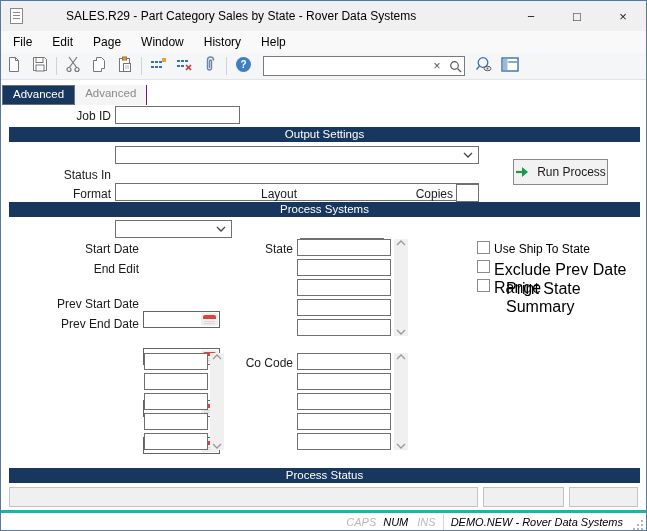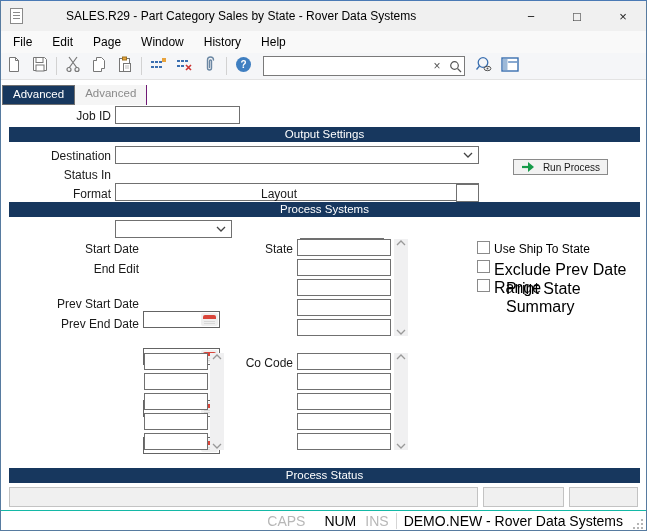--- a/index.html
+++ b/index.html
@@ -45,27 +45,27 @@
     text-align:center; line-height:15px; }
   .sel{ border:1px solid #707070; background:#fff; position:relative; }
   .sel svg{ position:absolute; right:5px; top:50%; margin-top:-3px; }
   .datebox{ border:1px solid #646464; background:#fff; position:relative; }
   .cal{ position:absolute; right:1px; top:1px; bottom:1px; width:17px; background:#efefef; border-radius:2px; }
   .cal::before{ content:""; position:absolute; left:2px; right:2px; top:2px; height:4px;
     background:#D9453A; border-radius:2px 2px 0 0; }
   .cal::after{ content:""; position:absolute; left:3px; right:3px; top:8px; height:1px; background:#d8d8d8;
     box-shadow:0 2px 0 #d8d8d8; }
   .scroll{ background:#f0f0f1; display:flex; flex-direction:column; justify-content:space-between; align-items:center; width:14px; }
-  .runbtn{ left:512px; top:158px; width:95px; height:16px; background:#f2f2f2; border:1px solid #8a8a8a;
-    display:flex; align-items:center; justify-content:center; gap:7px; font-size:10px; color:#1a1a1a; }
+  .runbtn{ left:512px; top:158px; width:95px; height:26px; background:#f2f2f2; border:1px solid #8a8a8a;
+    display:flex; align-items:center; justify-content:center; gap:7px; font-size:12px; color:#1a1a1a; }
   .cb{ width:13px; height:13px; border:1px solid #8a8a8a; background:#fff; }
   .statfield{ background:#f0f0f0; border:1px solid #c3c3c3; height:20px; }
   
-  .statusbar{ left:0; top:509px; width:100%; height:21px; background:#fff; border-top:1px solid #14b8a6;
-    display:flex; align-items:center; justify-content:flex-end; font-size:14px; }
+  .statusbar{ left:0; top:509px; width:100%; height:21px; background:#fff; border-top:3px solid #14b8a6;
+    display:flex; align-items:center; justify-content:flex-end; font-size:11px;font-style:italic; }
   .sb-dim{ color:#b8b8b8; }
   .sb-on{ color:#000; }
   .sb-vsep{ width:1px; height:16px; background:#d5d5d5; margin:0 7px; }
   .grip{ width:10px; height:10px; margin:6px 3px 0 10px; position:relative; }
   .grip::before{ content:""; position:absolute; width:2px; height:2px; background:#b5b5b5;
     left:8px; top:8px;
     box-shadow:-4px 0 #b5b5b5,-8px 0 #b5b5b5,0 -4px #b5b5b5,-4px -4px #b5b5b5,0 -8px #b5b5b5; }
 </style>
 </head>
 <body>
@@ -217,21 +217,20 @@
   <div class="abs tabs">
     <div class="tab sel">Advanced</div>
     <div class="tab unsel">Advanced</div>
   </div>
 
   <div class="abs lbl" style="left:0;top:108px;width:110px">Job ID</div>
   <input class="abs tin" style="left: 114px; top: 105px; width: 125px; height: 18px;" value="">
 
   <div class="abs secbar" style="top:126px">Output Settings</div>
 
-  <div class="abs lbl" style="left:0;top:148px;width:110px">Destination</div>
   <div class="abs sel" style="left:114px;top:145px;width:364px;height:18px">
     <span style="font-size:12px;padding-left:3px"></span>
     <svg width="10" height="6">
         <path d="M1 1 L5 5 L9 1" stroke="#444" stroke-width="1.3" fill="none"></path>
       </svg>
   </div>
 
   <div class="abs lbl" style="left:0;top:167px;width:110px">Status In</div>
   <div class="abs sel" style="left:114px;top:164px;width:364px;height:18px">
     <span style="font-size:12px;padding-left:3px"></span>
@@ -247,20 +246,21 @@
         <path d="M1 1 L5 5 L9 1" stroke="#444" stroke-width="1.3" fill="none"></path>
       </svg>
   </div>
   <div class="abs lbl" style="left:190px;top:186px;width:106px">Layout</div>
   <div class="abs sel" style="left:299px;top:183px;width:84px;height:18px">
     <span style="font-size:12px;padding-left:3px"></span>
     <svg width="10" height="6">
         <path d="M1 1 L5 5 L9 1" stroke="#444" stroke-width="1.3" fill="none"></path>
       </svg>
   </div>
+  <div class="abs lbl" style="left:340px;top:186px;width:112px">Copies</div>
   <input class="abs tin" style="left: 455px; top: 183px; width: 23px; height: 18px;" value="">
 
   <div class="abs runbtn">
     <svg width="15" height="12" viewBox="0 0 15 12">
         <path d="M1 6 h8" stroke="#169B4A" stroke-width="2.2"></path>
         <path d="M7 1 L13 6 L7 11 z" fill="#169B4A"></path>
       </svg>
     <span>Run Process</span>
   </div>
 
@@ -334,20 +334,20 @@
       </svg>
   </div>
 
   <div class="abs secbar" style="top:467px">Process Status</div>
   <div class="abs statfield" style="left:8px;top:486px;width:469px"></div>
   <div class="abs statfield" style="left:482px;top:486px;width:81px"></div>
   <div class="abs statfield" style="left:568px;top:486px;width:69px"></div>
 
   <div class="abs statusbar">
     <span class="sb-dim">CAPS</span>
-    <span class="sb-on" style="margin-left:19px">NUM</span>
+    <span class="sb-on" style="margin-left:7px">NUM</span>
     <span class="sb-dim" style="margin-left:9px">INS</span>
     <span class="sb-vsep"></span>
     <span class="sb-on">DEMO.NEW - Rover Data Systems</span>
     <span class="grip"></span>
   </div>
 
 </div>
 
 </body></html>

